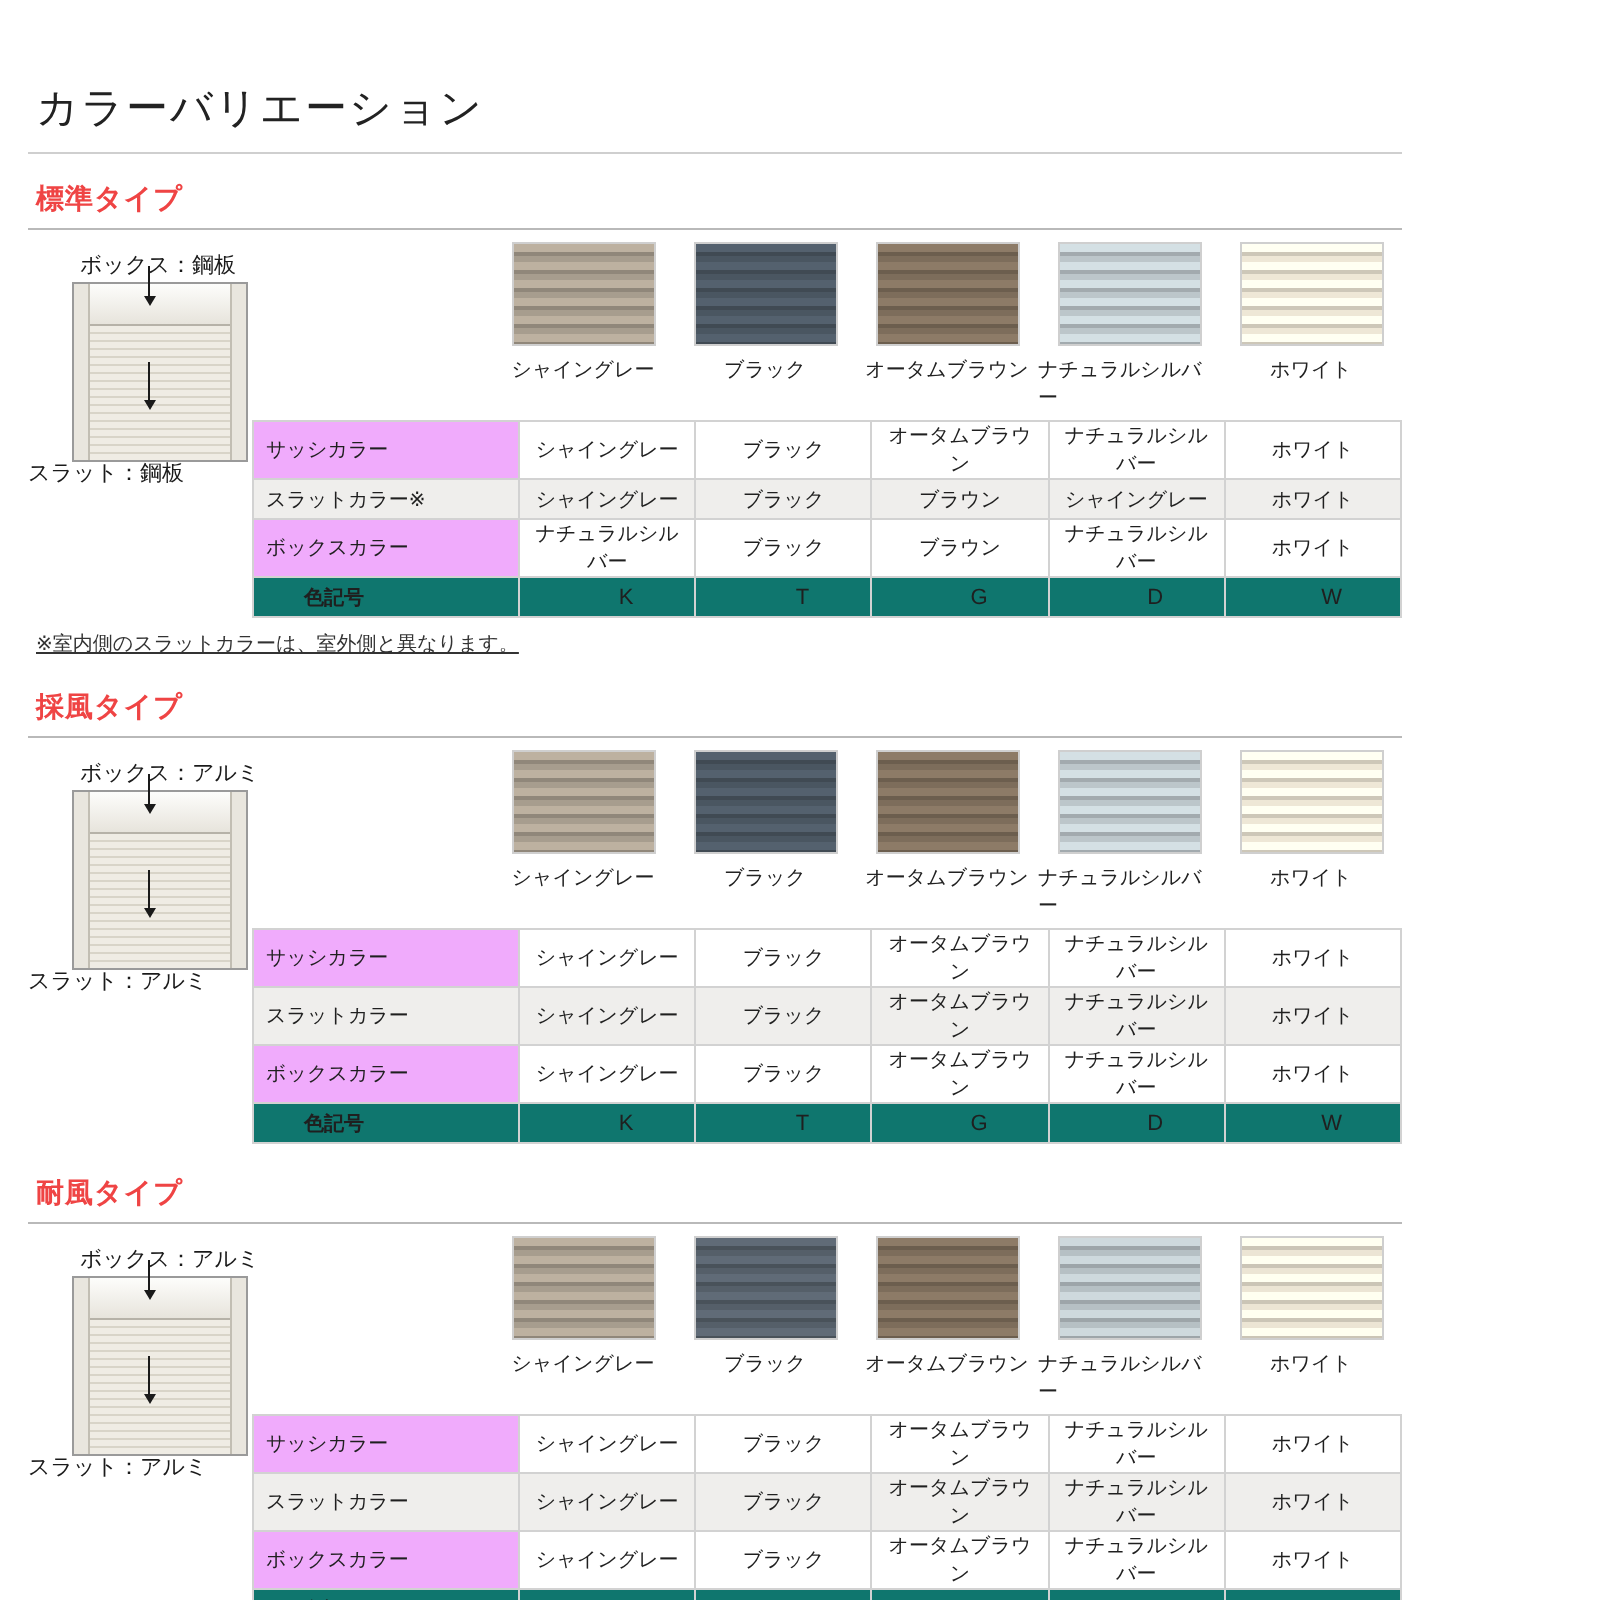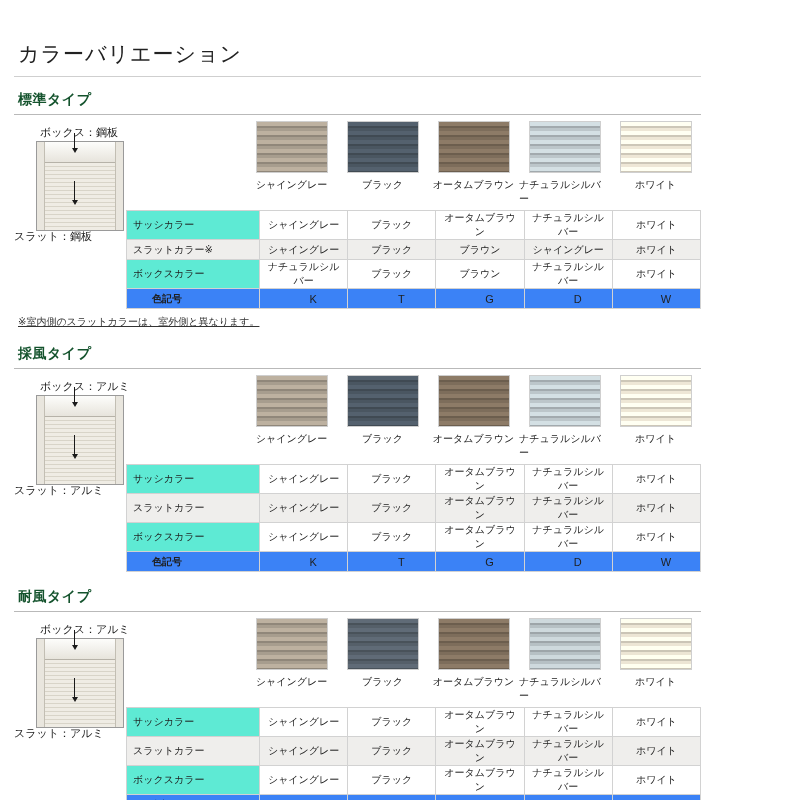--- a/index.html
+++ b/index.html
@@ -16,21 +16,21 @@
     font-size:21px;
     letter-spacing:1px;
     color:#222;
     padding:40px 0 8px 4px;
     font-weight:400;
   }
   .title-rule{height:1px;background:#cfcfcf;margin:0 0 14px 0;}
 
   .section{margin-bottom:16px;}
   .section-title{
-    font-size:14px;font-weight:bold;color:#14532d;
+    font-size:14px;font-weight:bold;color:#ef4444;
     padding:0 0 5px 4px;letter-spacing:.5px;
   }
   .section-rule{height:1px;background:#b9b9b9;margin-bottom:6px;}
 
   .section-body{display:flex;align-items:flex-start;}
 
   
   .illus{width:112px;flex:0 0 112px;position:relative;height:125px;}
   .illus .lbl{
     position:absolute;font-size:11px;color:#1a1a1a;white-space:nowrap;
@@ -71,23 +71,23 @@
   .swcell{flex:1 1 0;display:flex;flex-direction:column;align-items:center;}
   .sw{width:72px;height:52px;border:1px solid #cfcfcf;box-sizing:border-box;}
   .swname{font-size:10px;color:#222;margin:5px 0 4px 0;}
 
   table{border-collapse:collapse;width:100%;table-layout:fixed;font-size:10px;}
   table td{
     border:1px solid #d2d2d2;
     height:19px;padding:0 6px;color:#1f1f1f;
     text-align:center;
   }
-  table td.rowhead{text-align:left;width:120px;background:#5eead4;}
+  table td.rowhead{text-align:left;width:120px;background:#f0abfc;}
   tr.alt td{background:#efeeec;}
-  tr.code td{background:#3b82f6;font-weight:bold;padding-left:25px;}
+  tr.code td{background:#0f766e;font-weight:bold;padding-left:25px;}
   tr.code td.rowhead{font-weight:bold;}
   tr.code td.val{font-weight:normal;font-size:11px;}
 
   .note{font-size:10px;color:#333;padding:6px 0 0 4px;text-decoration:underline;}
 
   
 </style>
 </head>
 <body>
 

